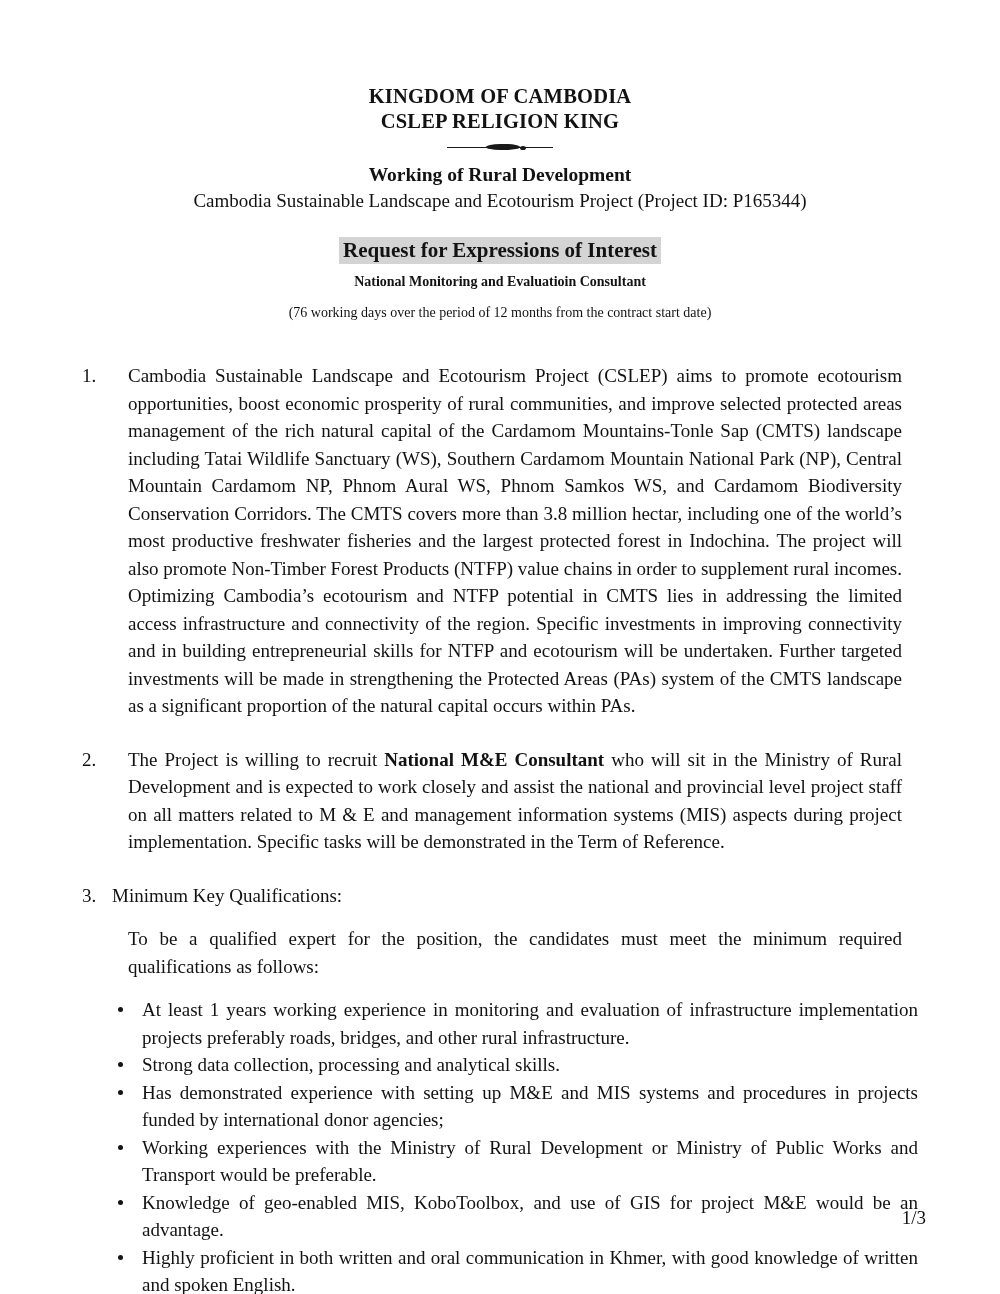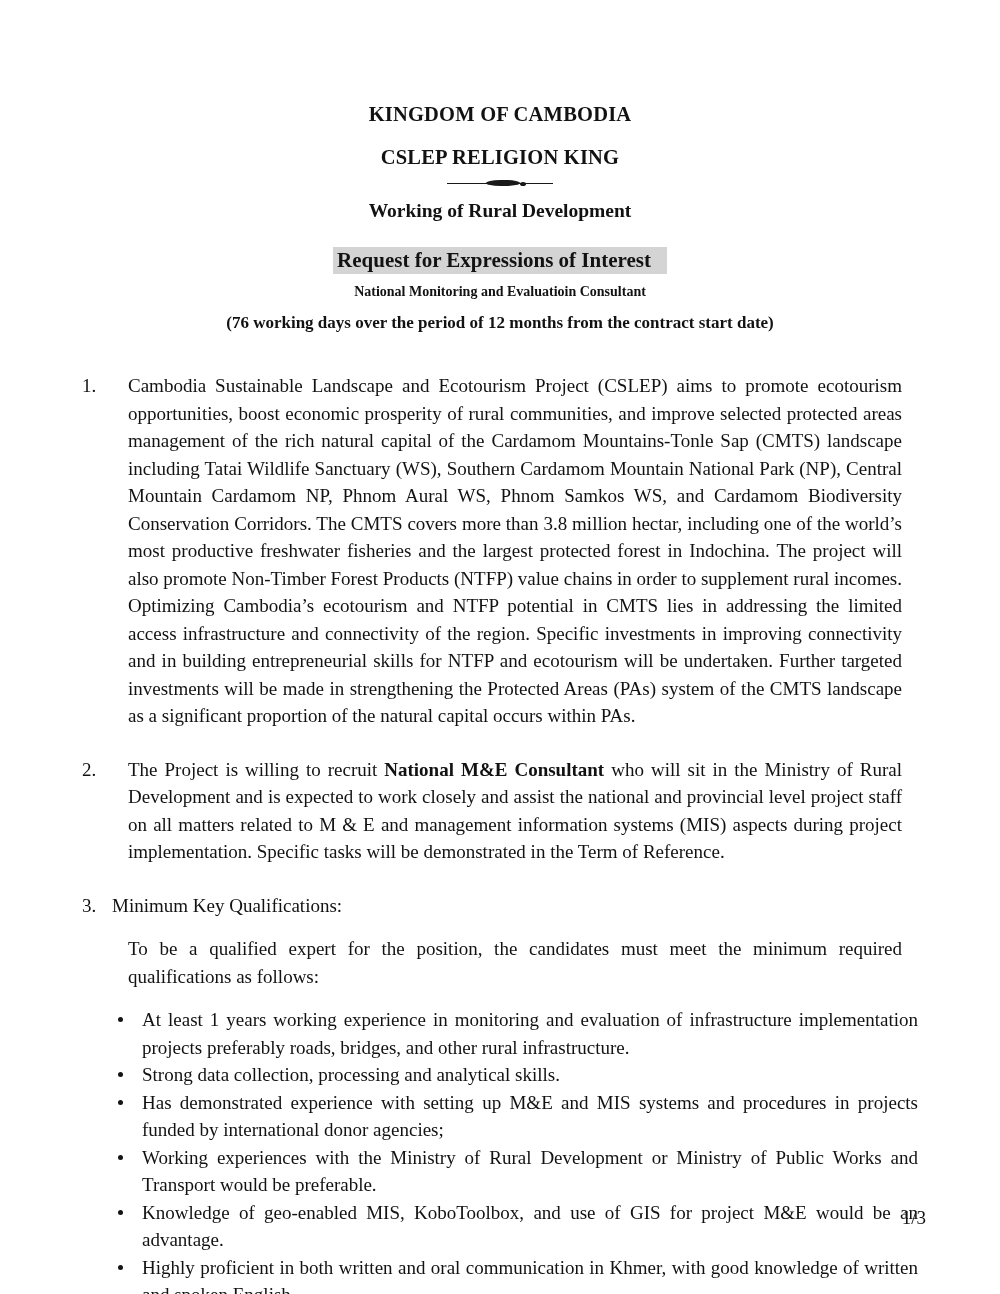--- a/index.html
+++ b/index.html
@@ -31,21 +31,20 @@
 
   
   .masthead {
     text-align: center;
   }
   .masthead .nation-line {
     font-weight: bold;
     font-size: 20.5px;
     line-height: 25px;
     letter-spacing: 0.2px;
-    margin-top: 18px;
   }
   .ornament {
     width: 100%;
     height: 26px;
     position: relative;
   }
   .ornament .rule {
     position: absolute;
     left: 50%;
     top: 13px;
@@ -91,31 +90,31 @@
     margin-top: 22px;
   }
   .title-block .reoi {
     font-weight: bold;
     font-size: 21px;
     line-height: 29px;
     display: inline-block;
   }
   .title-block .reoi .hl {
     background: #d4d4d4;
-    padding: 1px 16px 2px 4px;
+    padding: 1px 4px 2px 4px;
   }
   .title-block .position {
     font-weight: bold;
     font-size: 14px;
     line-height: 31px;
     margin-top: 1px;
   }
   .title-block .duration {
-    font-weight: bold;
-    font-size: 17px;
+    font-weight: normal;
+    font-size: 14px;
     line-height: 31px;
   }
 
   
   .items {
     margin-top: 34px;
   }
   .item {
     position: relative;
     padding-left: 30px;
@@ -192,20 +191,21 @@
       <div class="nation-line">KINGDOM OF CAMBODIA</div>
       <div class="nation-line">CSLEP RELIGION KING</div>
 
       <div class="ornament">
         <div class="rule"></div>
         <div class="knot"></div>
         <div class="knot-tail"></div>
       </div>
 
       <div class="ministry">Working of Rural Development</div>
+      <div class="project-line">Cambodia Sustainable Landscape and Ecotourism Project (Project ID: P165344)</div>
     </div>
 
     <div class="title-block">
       <div class="reoi"><span class="hl">Request for Expressions of Interest</span></div>
       <div class="position">National Monitoring and Evaluatioin Consultant</div>
       <div class="duration">(76 working days over the period of 12 months from the contract start date)</div>
     </div>
 
     <div class="items">
 

